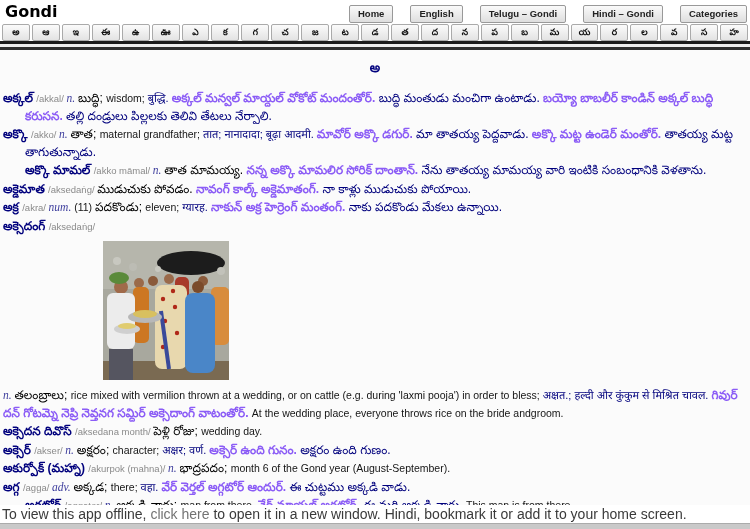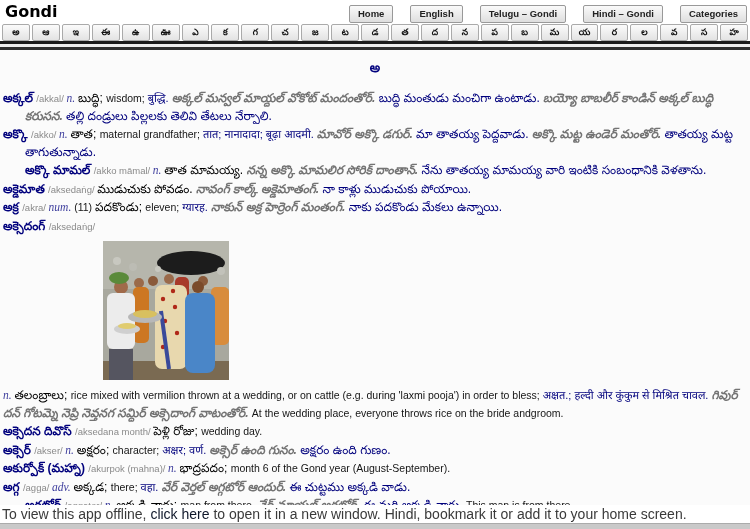--- a/index.html
+++ b/index.html
@@ -34,29 +34,29 @@
     padding-left:22px; text-indent:-22px; margin-bottom:1px; }
   .entry.indent { margin-left:22px; }
   .entry.para { padding-left:0; text-indent:0; margin-top:2px; }
   span.hw  { font-weight:bold; color:#00007d; font-size:12px; }
   span.ph  { color:#8a8a8a; font-size:9.5px; }
   span.pos { font-style:italic; color:#3c3c9c; font-family:"Liberation Serif", serif;
              font-size:11.5px; }
   span.te  { color:#000000; }
   span.en  { color:#141414; font-size:10.5px; }
   span.hi  { color:#00007d; font-size:11px; }
-  span.ex  { color:#737373; font-weight:bold;font-style:italic; }
+  span.ex  { color:#8b5cf6; font-weight:bold; }
   span.tr  { color:#00007d; }
   .photo-block { margin:6px 0 7px 100px; width:126px; height:139px; line-height:0; }
   .photo-block svg { display:block; }
 
   
   .footer { height:18px; padding:1px 0 0 2px; font-size:14px; color:#3a3a3a;
     background:#ffffff; white-space:nowrap; }
-  .footer .link { color:#0f172a; cursor:pointer; text-decoration:none; }
+  .footer .link { color:#737373; cursor:pointer; text-decoration:none; }
   .bottom-strip { height:6px; background:#c9c9c9; border-top:1px solid #ababab; }
 </style>
 </head>
 <body>
 
 <div class="topbar">
   <div class="app-title">Gondi</div>
   <div class="nav-buttons">
       <div class="nav-btn">Home</div>
       <div class="nav-btn">English</div>

